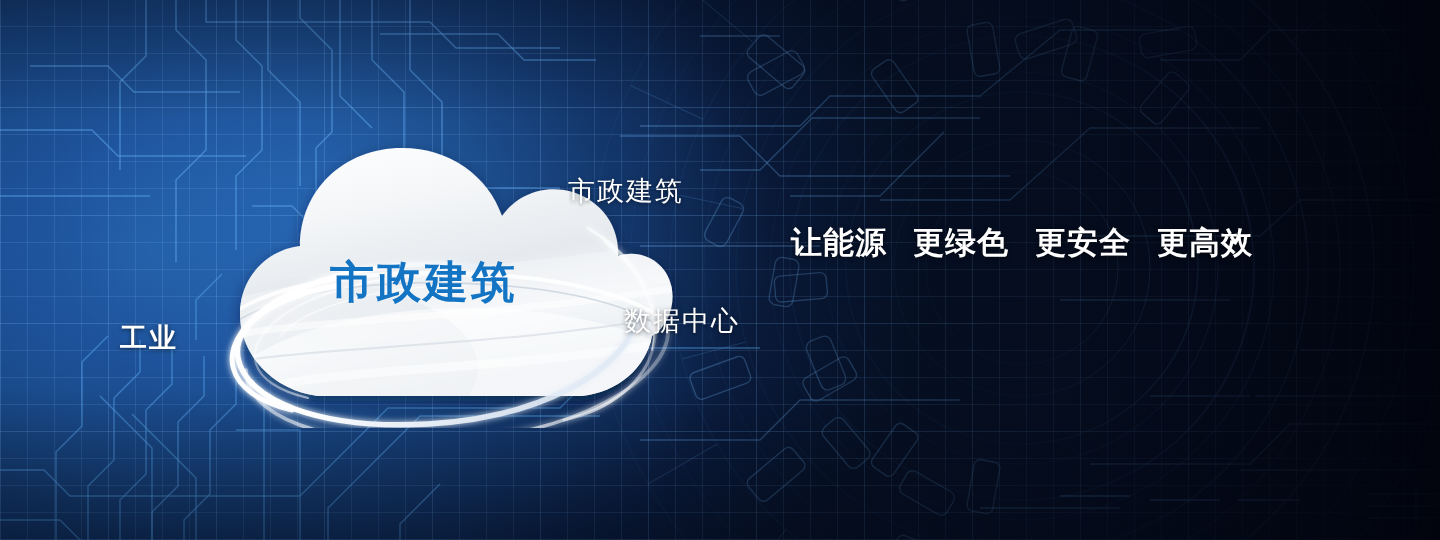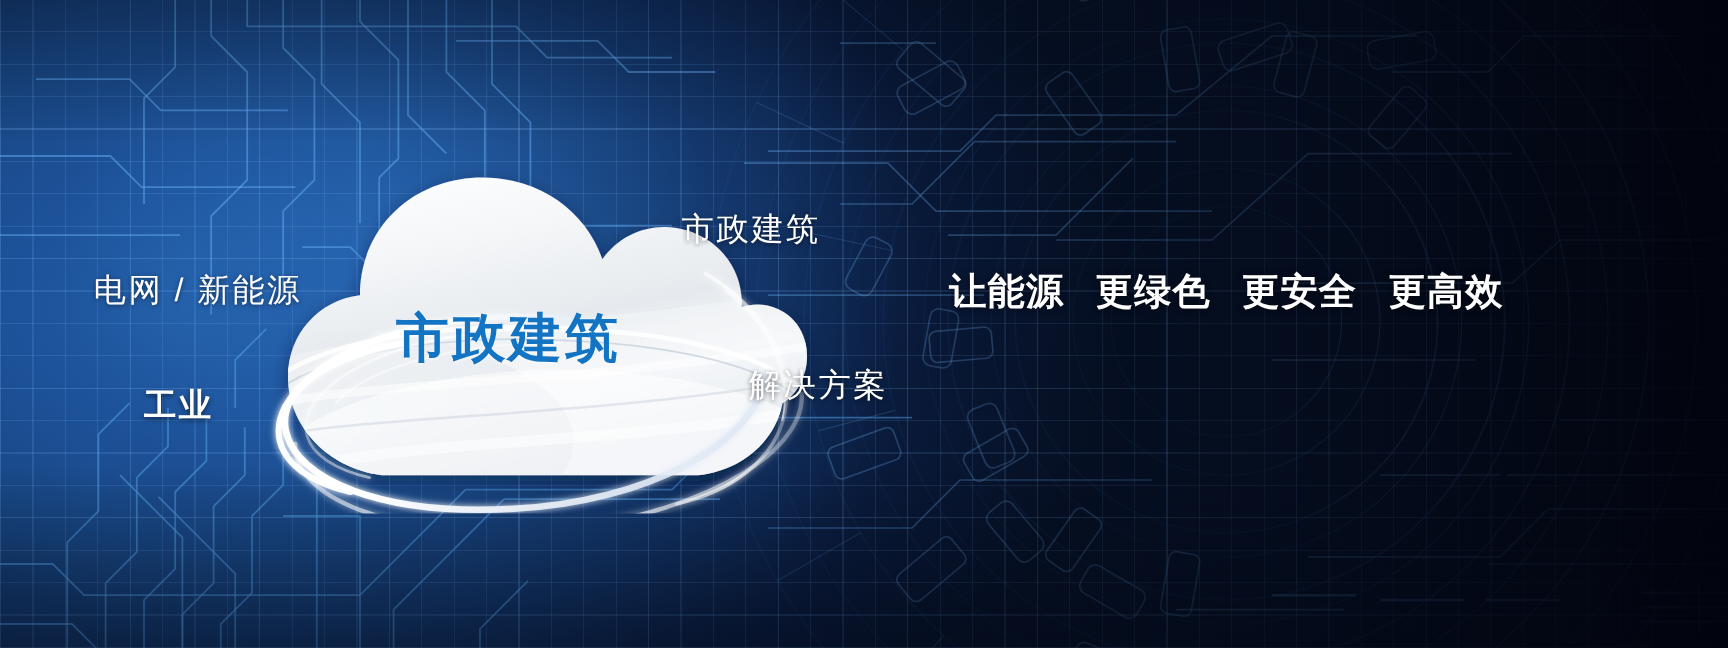--- a/index.html
+++ b/index.html
@@ -368,27 +368,26 @@
         <path d="M420,110 C470,140 494,186 486,226 C478,266 440,292 396,302" stroke="url(#ringGlow2)" stroke-width="3" opacity=".75"></path>
         <path d="M436,124 C476,154 492,196 484,232" stroke="#ffffff" stroke-width="1.6" opacity=".55"></path>
 
         <path d="M300,168 C212,166 136,190 112,218" stroke="#ffffff" stroke-width="1.5" opacity=".5"></path>
       </g>
     </svg>
   </div>
 
   <div id="cloud-title">市政建筑</div>
 
-  <div class="node-label" id="label-grid">电网 / 新能源</div>
 
   <div class="node-label" id="label-industry">工业</div>
 
   <div class="node-label" id="label-civic">市政建筑</div>
 
-  <div class="node-label" id="label-datacenter">解决方案</div>
+  <div class="node-label" id="label-datacenter">数据中心</div>
 
   <div id="slogan-block">
     <div id="slogan-cn">
       <span>让能源</span><span>更绿色</span><span>更安全</span><span>更高效</span>
     </div>
   </div>
 
 </div>
 
 </body></html>

